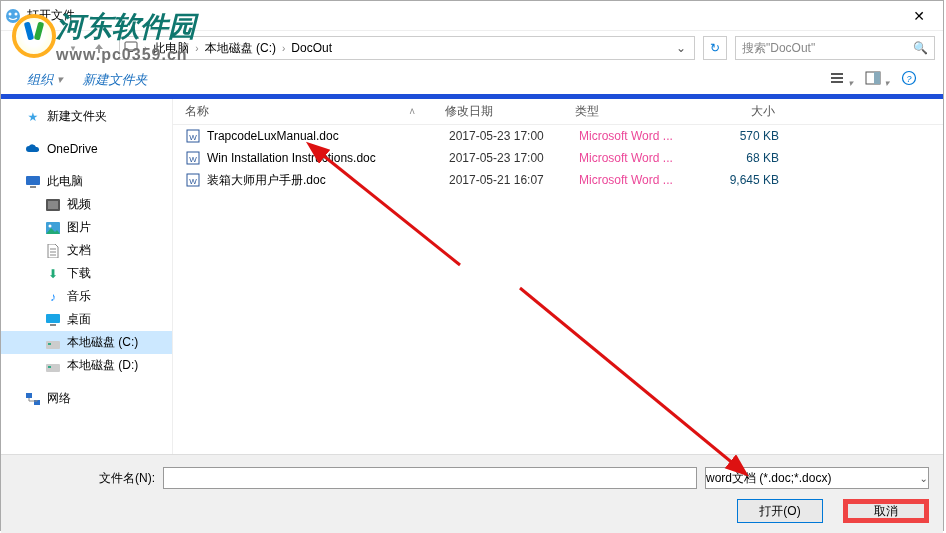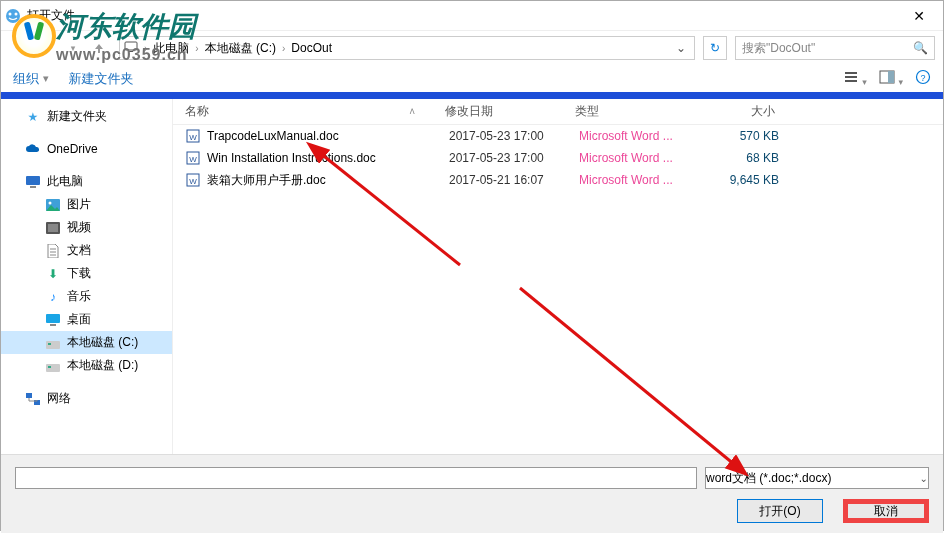--- a/index.html
+++ b/index.html
@@ -12,21 +12,21 @@
 .close-btn { width: 40px; height: 28px; display:flex; align-items:center; justify-content:center; font-size: 14px; color: #000; cursor:pointer; }
 .navbar { height: 34px; display: flex; align-items: center; padding: 0 8px; gap: 8px; }
 .nav-arrows { display: flex; align-items:center; gap:2px; }
 .nav-arrow { width:24px; height:24px; display:flex; align-items:center; justify-content:center; color:#999; }
 .breadcrumb { flex: 1; display:flex; align-items:center; border: 1px solid #ccc; height: 24px; padding: 0 4px; font-size: 12px; gap: 2px; }
 .bc-sep { color:#888; font-size: 10px; padding: 0 4px; }
 .breadcrumb .refresh-end { margin-left:auto; padding-right:4px; color:#555; }
 .refresh-btn { width:24px; height:24px; border:1px solid #ccc; display:flex;align-items:center;justify-content:center; font-size:12px; color:#0078d7; }
 .searchbox { width: 200px; height:24px; border:1px solid #ccc; display:flex; align-items:center; padding:0 6px; font-size:12px; color:#888; }
 .searchbox .sicon { margin-left:auto; color:#555; }
-.toolbar { height: 34px; display:flex; align-items:center; padding: 0 12px; gap: 20px; font-size: 13px; color:#1a6fbf; border-bottom: 7px solid #1d4ed8; }
+.toolbar { height: 34px; display:flex; align-items:center; padding: 0 26px; gap: 20px; font-size: 13px; color:#1a6fbf; border-bottom: 5px solid #1d4ed8; font-style: italic; }
 .toolbar .right { margin-left:auto; display:flex; gap:12px; color:#555; }
 .tool-item { display:flex; align-items:center; gap:4px; }
 .tool-icon { font-size:11px; color:#888; }
 .body { display:flex; height: 355px; }
 .sidebar { width: 172px; border-right: 1px solid #eee; padding: 6px 0; overflow-y:auto; }
 .side-item { display:flex; align-items:center; padding: 3px 8px 3px 24px; font-size: 12px; gap: 6px; cursor:pointer; }
 .side-item.sub { padding-left: 44px; }
 .side-item.selected { background: #cce8ff; }
 .side-icon { width:16px; height:16px; display:flex; align-items:center; justify-content:center; font-size:12px; }
 .side-sep { height: 10px; }
@@ -172,35 +172,35 @@
             <svg width="16" height="14" viewBox="0 0 16 14">
               <rect x="1" y="1" width="14" height="9" rx="1" fill="#2a6fc9"></rect>
               <rect x="5" y="11" width="6" height="2" fill="#888"></rect>
             </svg>
           </span>
         <span>此电脑</span>
       </div>
       <div class="side-item sub">
         <span class="side-icon">
             <svg width="14" height="12" viewBox="0 0 14 12">
+              <rect width="14" height="12" fill="#555" rx="1"></rect>
+              <rect x="2" y="2" width="10" height="8" fill="#888"></rect>
+            </svg>
+          </span>
+        <span>视频</span>
+      </div>
+      <div class="side-item sub">
+        <span class="side-icon">
+            <svg width="14" height="12" viewBox="0 0 14 12">
               <rect width="14" height="12" fill="#3fa0d8" rx="1"></rect>
               <circle cx="4" cy="4" r="1.5" fill="#fff"></circle>
               <path d="M0 12 L5 6 L9 10 L11 8 L14 12 Z" fill="#2a7"></path>
             </svg>
           </span>
         <span>图片</span>
-      </div>
-      <div class="side-item sub">
-        <span class="side-icon">
-            <svg width="14" height="12" viewBox="0 0 14 12">
-              <rect width="14" height="12" fill="#555" rx="1"></rect>
-              <rect x="2" y="2" width="10" height="8" fill="#888"></rect>
-            </svg>
-          </span>
-        <span>视频</span>
       </div>
       <div class="side-item sub">
         <span class="side-icon">
             <svg width="12" height="14" viewBox="0 0 12 14">
               <path d="M1 0 h7 l3 3 v11 h-10 z" fill="#fff" stroke="#888"></path>
               <path d="M3 5 h6 M3 8 h6 M3 11 h6" stroke="#888"></path>
             </svg>
           </span>
         <span>文档</span>
       </div>
@@ -297,20 +297,21 @@
         <span class="fname">装箱大师用户手册.doc</span>
         <span class="fdate">2017-05-21 16:07</span>
         <span class="ftype">Microsoft Word ...</span>
         <span class="fsize">9,645 KB</span>
       </div>
     </div>
   </div>
 
   <div class="footer">
     <div class="frow">
+      <span class="fn-label">文件名(N):</span>
       <input class="fn-input" style="">
       <div class="filter">
         <span>word文档 (*.doc;*.docx)</span>
         <span class="dd">⌄</span>
       </div>
     </div>
     <div class="frow">
       <div class="btns">
         <div class="btn primary">打开(O)</div>
         <div class="btn">取消</div>

